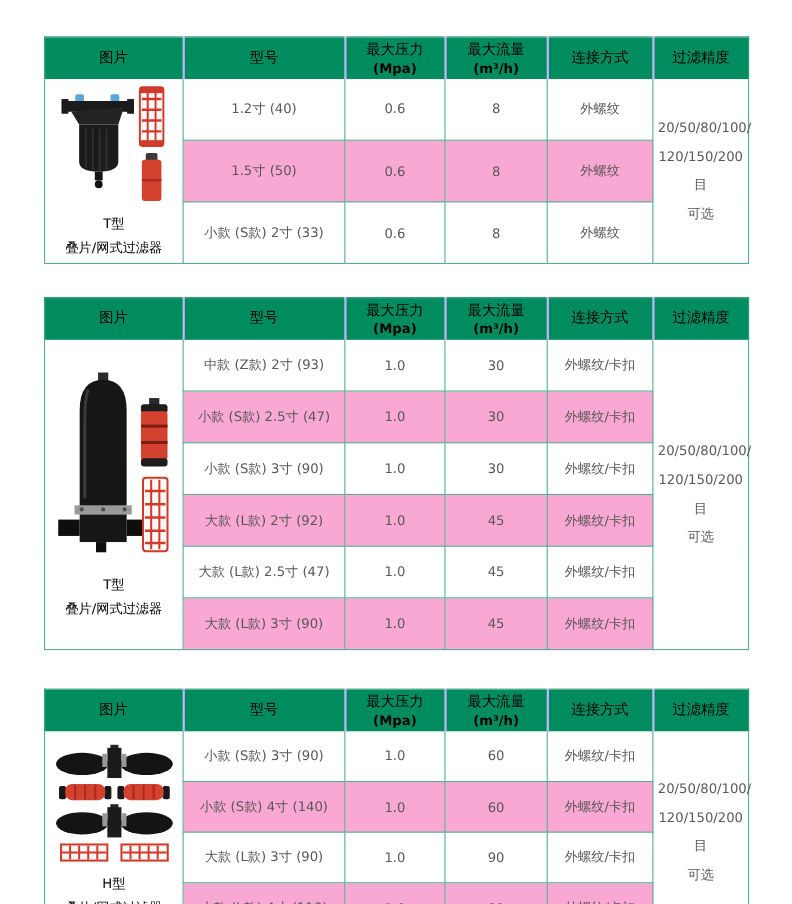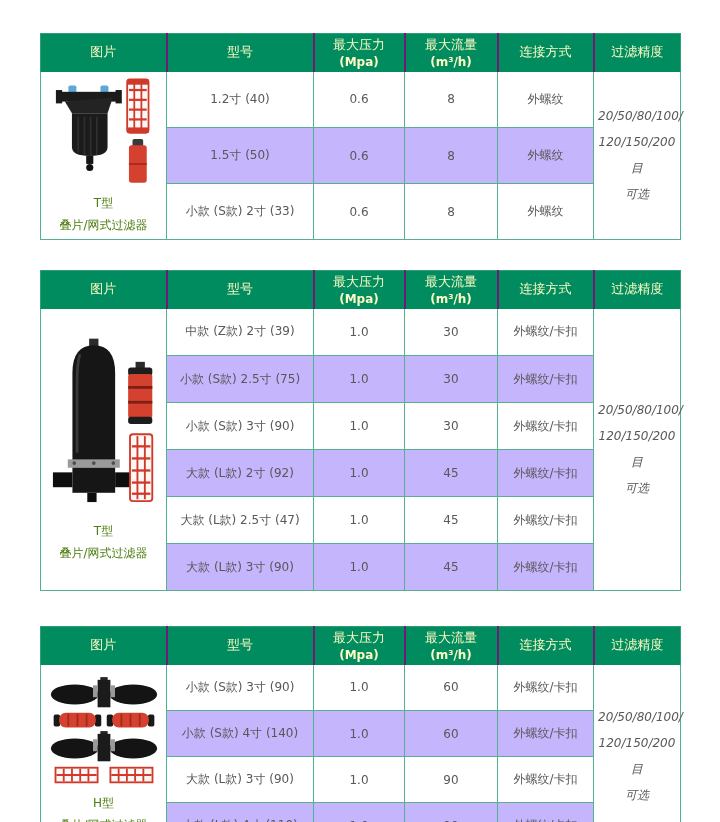--- a/index.html
+++ b/index.html
@@ -13,48 +13,48 @@
     border-collapse: collapse;
     width: 640px;
     table-layout: fixed;
     border: 1px solid #2e9e76;
   }
   .card-1 { margin: 33px 40px 30px 40px; }
   .card-2 { margin: 0 40px 35px 40px; }
   .card-3 { margin: 0 40px 9px 40px; }
   thead th {
     background: #008c5f;
-    color: #fef9c3;
+    color: #000000;
     font-weight: 500;
     font-size: 13px;
     height: 38px;
     padding: 2px 0;
     border: 0;
     text-align: center;
     vertical-align: middle;
   }
-  thead th + th { border-left: 2px solid #701a75; }
+  thead th + th { border-left: 2px solid #c4b5fd; }
   thead th .sub { display: block; font-size: 12px; font-weight: 700; margin-top: 1px; }
   tbody td {
     border: 1px solid #54b090;
     font-size: 12px;
     text-align: center;
     vertical-align: middle;
     padding: 2px 4px;
     background: #ffffff;
     margin-left: 13px;
   }
   tbody tr { height: 46px; }
   .t2 tbody tr { height: 47px; }
   tbody tr.first-row td { border-top: none; }
-  tbody tr.alt td { background: #c4b5fd; }
+  tbody tr.alt td { background: #f9a8d4; }
   tbody tr td.product-cell, tbody tr td.precision-cell { background: #ffffff; }
   .product-inner { display: flex; flex-direction: column; align-items: center; justify-content: center; gap: 4px; }
-  .caption { font-size: 12px; line-height: 1.9; color: #4d7c0f; }
-  .precision-cell div { line-height: 26px; font-style: italic; }
+  .caption { font-size: 12px; line-height: 1.9; color: #000000; }
+  .precision-cell div { line-height: 26px; }
   svg { display: block; }
 </style>
 </head>
 <body>
 
 <table class="spec-table card-1 t1">
   <colgroup>
       <col style="width:126px">
       <col style="width:147px">
       <col style="width:91px">
@@ -187,32 +187,32 @@
                 <line x1="86" y1="160" x2="106" y2="160" stroke="#cf3a2b" stroke-width="2.5"></line>
               <line x1="86" y1="172" x2="106" y2="172" stroke="#cf3a2b" stroke-width="2.5"></line>
             </svg>
           </span>
           <div class="caption">
             <div>T型</div>
             <div>叠片/网式过滤器</div>
           </div>
         </div>
       </td>
-      <td>中款 (Z款) 2寸 (39)</td>
+      <td>中款 (Z款) 2寸 (93)</td>
       <td>1.0</td>
       <td>30</td>
       <td>外螺纹/卡扣</td>
       <td class="precision-cell" rowspan="6">
         <div>20/50/80/100/</div>
         <div>120/150/200目</div>
         <div>可选</div>
       </td>
     </tr>
     <tr class="alt">
-      <td>小款 (S款) 2.5寸 (75)</td>
+      <td>小款 (S款) 2.5寸 (47)</td>
       <td>1.0</td>
       <td>30</td>
       <td>外螺纹/卡扣</td>
     </tr>
     <tr>
       <td>小款 (S款) 3寸 (90)</td>
       <td>1.0</td>
       <td>30</td>
       <td>外螺纹/卡扣</td>
     </tr>

